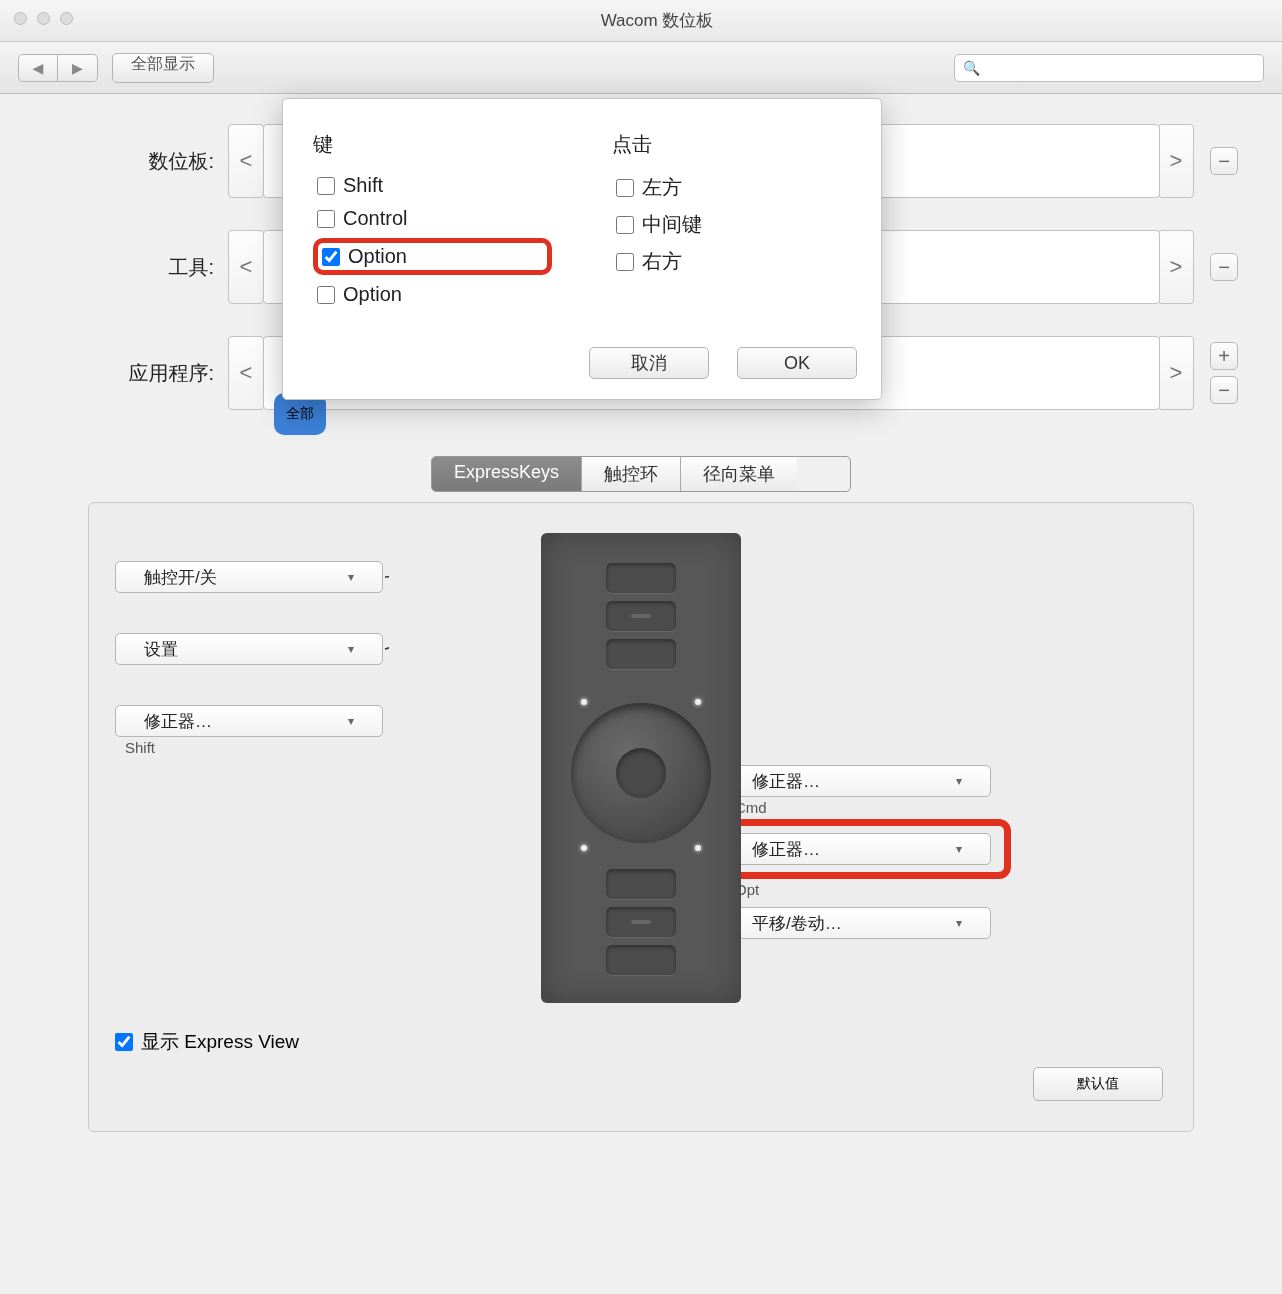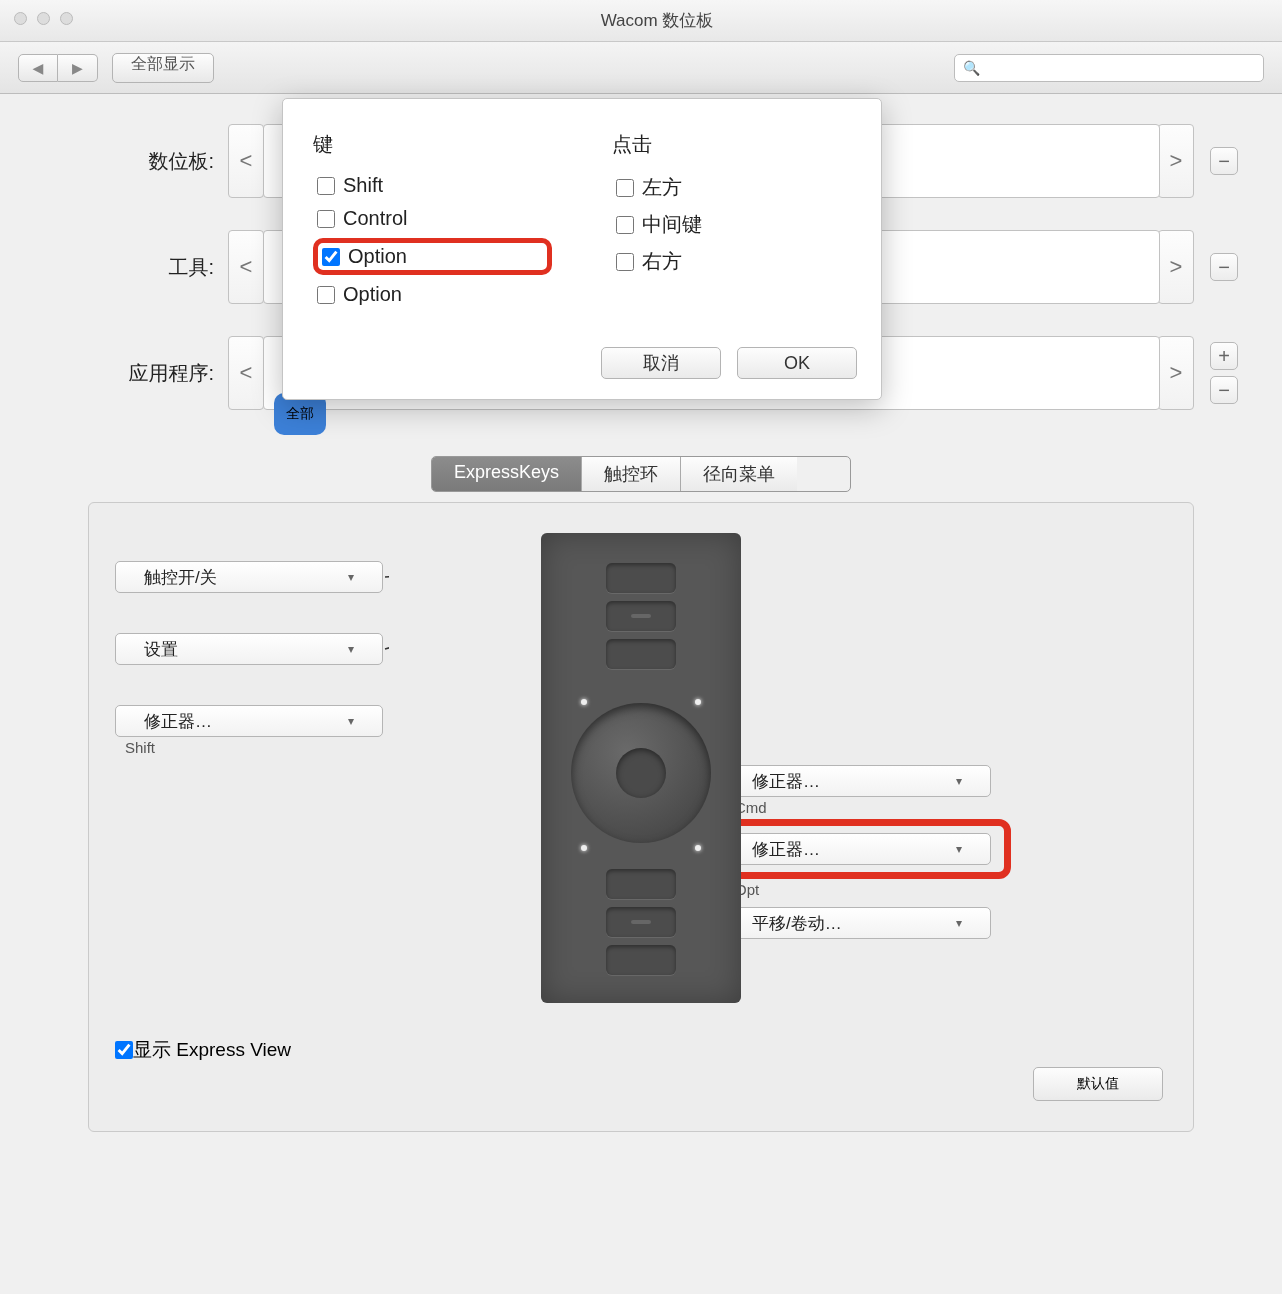--- a/index.html
+++ b/index.html
@@ -82,21 +82,21 @@
   box-shadow: 0 8px 30px rgba(0,0,0,0.25);
   padding: 32px 30px 22px 30px;
   z-index: 100;
 }
 .modal-cols { display:flex; gap: 60px;}
 .modal-col { flex:1; }
 .modal-h { font-size:20px; color:#222; margin-bottom:14px;}
 .chk { display:flex; align-items:center; gap:8px; font-size:20px; color:#222; margin-bottom:6px; padding:2px 4px;}
 .chk input { width:18px; height:18px; }
 .highlight-red { border: 5px solid #e03020; border-radius:10px; }
-.modal-btns { position:absolute; right:24px; bottom:20px; display:flex; gap:16px;}
+.modal-btns { position:absolute; right:24px; bottom:20px; display:flex; gap:28px;}
 .mac-btn {
   min-width:120px; height:32px; border:1px solid #b4b4b4; border-radius:5px;
   background:linear-gradient(#fdfdfd,#eaeaea); font-size:18px; color:#333;
   display:flex; align-items:center; justify-content:center;
 }
 
 
 .tabbar {
   margin: 46px auto 0 auto; width: 420px; display:flex; border:1px solid #999; border-radius:5px; overflow:hidden;
 }
@@ -132,21 +132,21 @@
 .ring {
   position:absolute; left:50%; top:170px; transform:translateX(-50%);
   width:140px; height:140px; border-radius:50%; background:radial-gradient(circle at 40% 35%, #6a6a6a, #3e3e3e);
   box-shadow: inset 0 4px 10px rgba(0,0,0,0.5);
 }
 .ring::after { content:""; position:absolute; left:50%; top:50%; transform:translate(-50%,-50%); width:50px; height:50px; border-radius:50%; background:#4a4a4a; box-shadow: inset 0 2px 6px rgba(0,0,0,0.5);}
 .led { position:absolute; width:6px; height:6px; border-radius:50%; background:#eee; box-shadow:0 0 4px #fff;}
 
 svg.lines { position:absolute; inset:0; pointer-events:none;}
 
-.showev { position:absolute; left:26px; bottom:68px; display:flex; align-items:center; gap:0; font-size:19px;}
+.showev { position:absolute; left:26px; bottom:76px; display:flex; align-items:center; gap:8px; font-size:19px;}
 .showev input{width:18px;height:18px;}
 .default-btn {
   position:absolute; right:30px; bottom:30px; width:130px; height:34px;
   border:1px solid #b4b4b4; border-radius:5px; background:linear-gradient(#fdfdfd,#eaeaea);
   display:flex; align-items:center; justify-content:center; font-size:14px;
 }
 </style>
 </head>
 <body>
 

